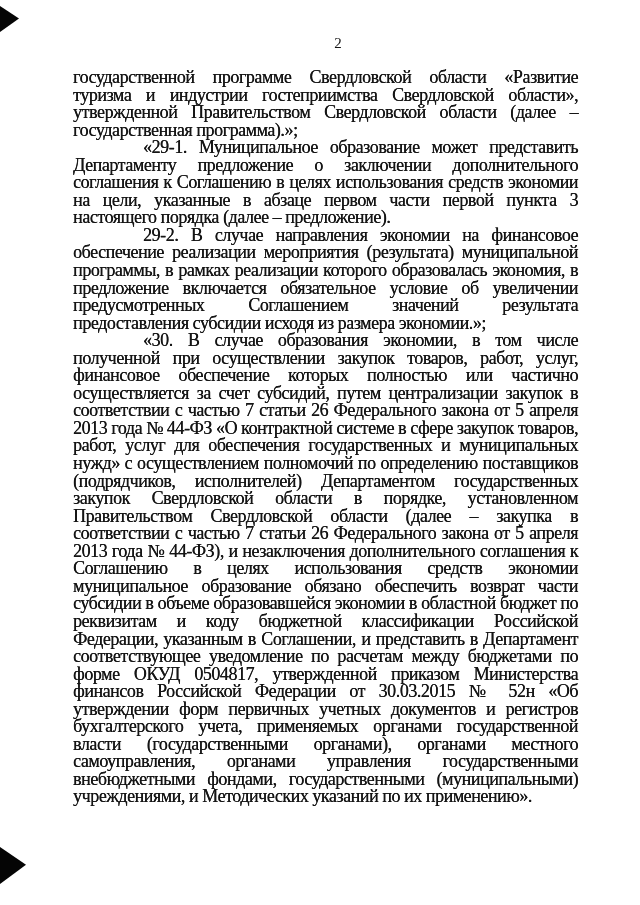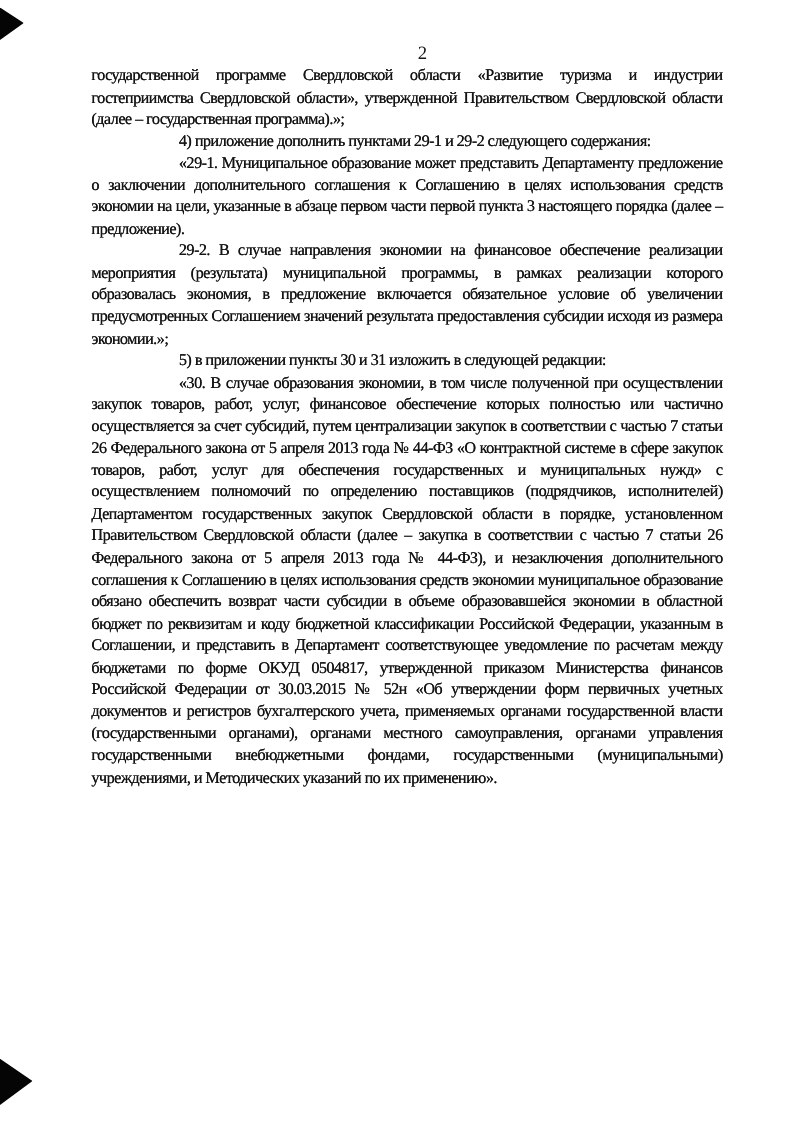--- a/index.html
+++ b/index.html
@@ -41,24 +41,24 @@
     top: 34px;
     left: 73px;
     width: 530px;
     text-align: center;
     font-size: 15px;
     line-height: 18px;
     letter-spacing: 0;
   }
   .doc-body {
     position: absolute;
-    top: 51px;
+    top: 69px;
     left: 73px;
     width: 505px;
-    font-size: 13px;
+    font-size: 18px;
     line-height: 17.55px;
     letter-spacing: -0.45px;
     text-shadow: 0.2px 0 0 currentColor;
   }
   .doc-body p {
     margin: 0;
     padding: 0;
     text-align: justify;
   }
   .doc-body p.indent {
@@ -71,20 +71,18 @@
 <div class="page">
 
   <div class="corner-mark top"></div>
 
   <div class="corner-mark bottom"></div>
 
   <div class="page-number">2</div>
 
   <div class="doc-body">
     <p>государственной программе Свердловской области «Развитие туризма и индустрии гостеприимства Свердловской области», утвержденной Правительством Свердловской области (далее – государственная программа).»;</p>
-    <p class="indent">4) приложение дополнить пунктами 29-1 и 29-2 следующего содержания:</p>
     <p class="indent">«29-1. Муниципальное образование может представить Департаменту предложение о заключении дополнительного соглашения к Соглашению в целях использования средств экономии на цели, указанные в абзаце первом части первой пункта 3 настоящего порядка (далее – предложение).</p>
     <p class="indent">29-2. В случае направления экономии на финансовое обеспечение реализации мероприятия (результата) муниципальной программы, в рамках реализации которого образовалась экономия, в предложение включается обязательное условие об увеличении предусмотренных Соглашением значений результата предоставления субсидии исходя из размера экономии.»;</p>
-    <p class="indent">5) в приложении пункты 30 и 31 изложить в следующей редакции:</p>
     <p class="indent">«30. В случае образования экономии, в том числе полученной при осуществлении закупок товаров, работ, услуг, финансовое обеспечение которых полностью или частично осуществляется за счет субсидий, путем централизации закупок в соответствии с частью 7 статьи 26 Федерального закона от 5 апреля 2013 года № 44-ФЗ «О контрактной системе в сфере закупок товаров, работ, услуг для обеспечения государственных и муниципальных нужд» с осуществлением полномочий по определению поставщиков (подрядчиков, исполнителей) Департаментом государственных закупок Свердловской области в порядке, установленном Правительством Свердловской области (далее – закупка в соответствии с частью 7 статьи 26 Федерального закона от 5 апреля 2013 года № 44-ФЗ), и незаключения дополнительного соглашения к Соглашению в целях использования средств экономии муниципальное образование обязано обеспечить возврат части субсидии в объеме образовавшейся экономии в областной бюджет по реквизитам и коду бюджетной классификации Российской Федерации, указанным в Соглашении, и представить в Департамент соответствующее уведомление по расчетам между бюджетами по форме ОКУД 0504817, утвержденной приказом Министерства финансов Российской Федерации от 30.03.2015 № 52н «Об утверждении форм первичных учетных документов и регистров бухгалтерского учета, применяемых органами государственной власти (государственными органами), органами местного самоуправления, органами управления государственными внебюджетными фондами, государственными (муниципальными) учреждениями, и Методических указаний по их применению».</p>
   </div>
 
 </div>
 
 </body></html>

